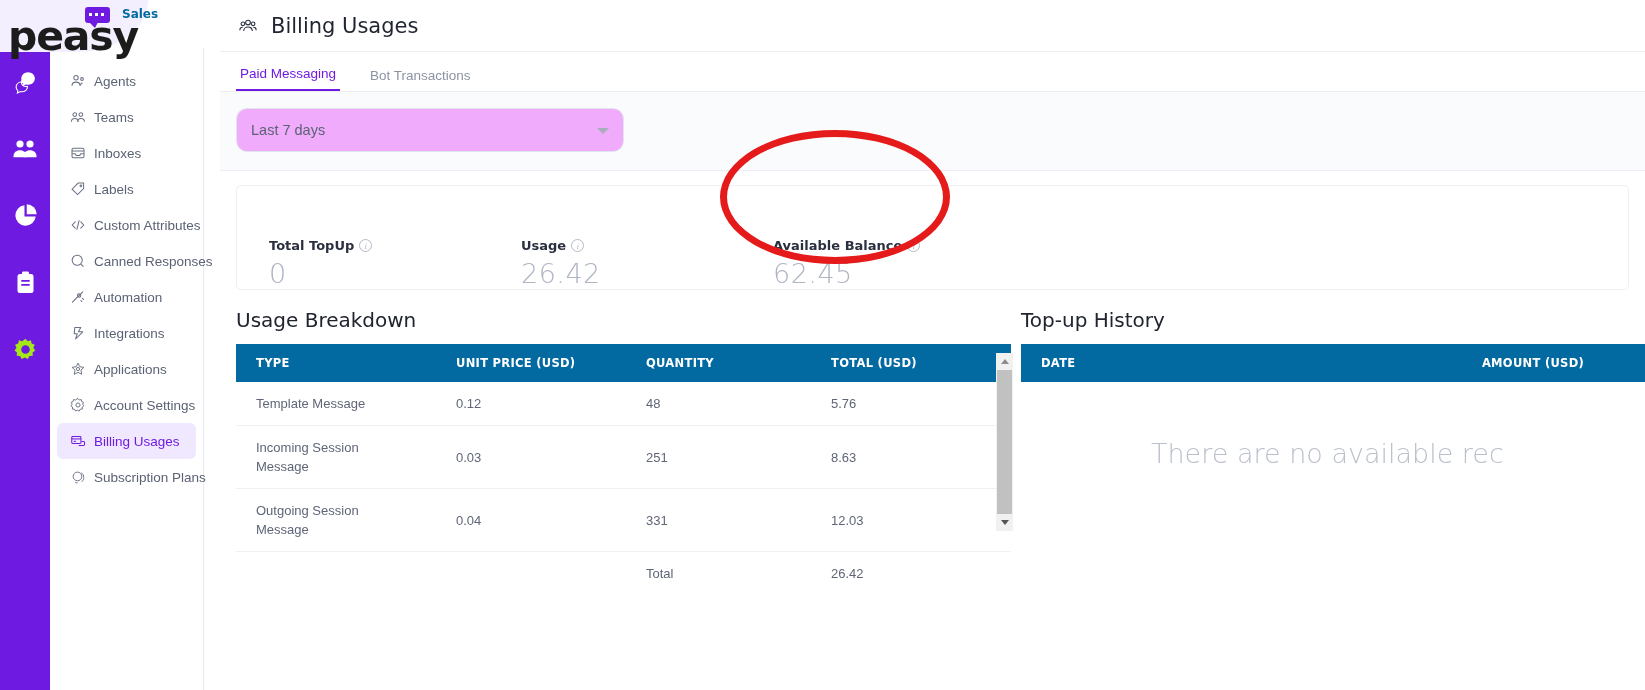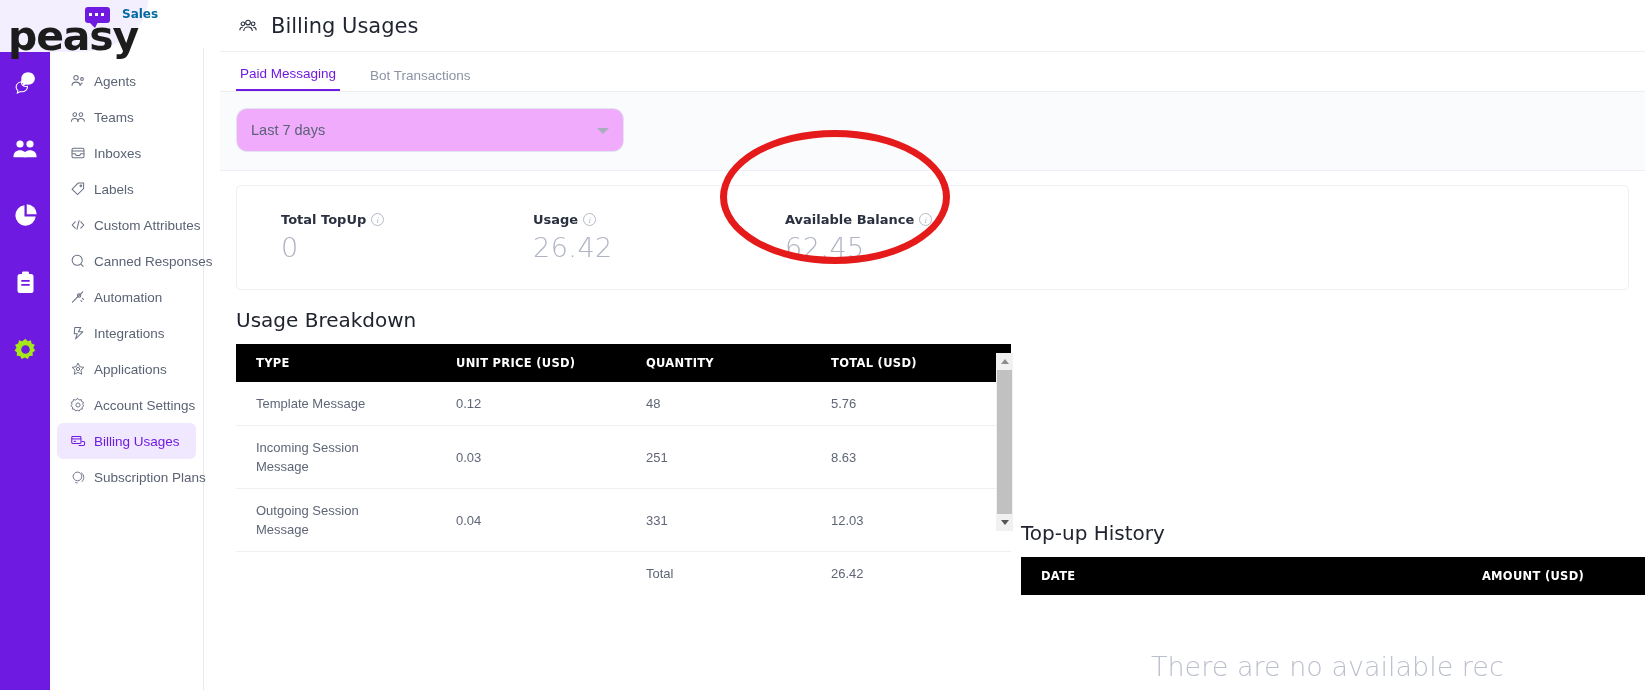--- a/index.html
+++ b/index.html
@@ -167,22 +167,21 @@
 
   
   .stats-card {
     position: relative;
     margin: 14px 16px 0 16px;
     height: 105px;
     background: #ffffff;
     border: 1px solid #edeff4;
     border-radius: 5px;
     display: flex;
-    align-items: flex-start;
-    padding-left: 12px;
+    align-items: flex-end;
   }
   .stat {
     padding-top: 26px;
     width: 252px;
     flex: 0 0 252px;
     padding-left: 32px;
   }
   .stat:nth-child(1) { padding-left: 32px; }
   .stat-label-row { display: flex; align-items: center; }
   .stat-label {
@@ -213,34 +212,33 @@
     border-radius: 50%;
     pointer-events: none;
     z-index: 9;
   }
 
   
   .tables-row {
     display: flex;
     margin: 18px 0 0 0;
     padding-left: 16px;
-    align-items: flex-end;
   }
   .tbl-block { position: relative; }
   .tbl-block.left  { width: 775px; flex: 0 0 775px; }
   .tbl-block.right { width: 634px; flex: 0 0 634px; padding-left: 10px; }
 
   .tbl-title {
     font-size: 20px; color: #20242e; font-weight: 400;
     font-family: "DejaVu Sans", sans-serif;
     margin-bottom: 12px;
   }
   table { border-collapse: collapse; width: 100%; table-layout: fixed; }
   thead th {
-    background: #000000;
+    background: #0369a1;
     color: #ffffff;
     font-size: 11.5px;
     font-weight: 700;
     letter-spacing: 0.3px;
     text-align: left;
     padding: 12px 0 12px 20px;
     height: 36px;
     font-family: "DejaVu Sans", sans-serif;
   }
   tbody td {

